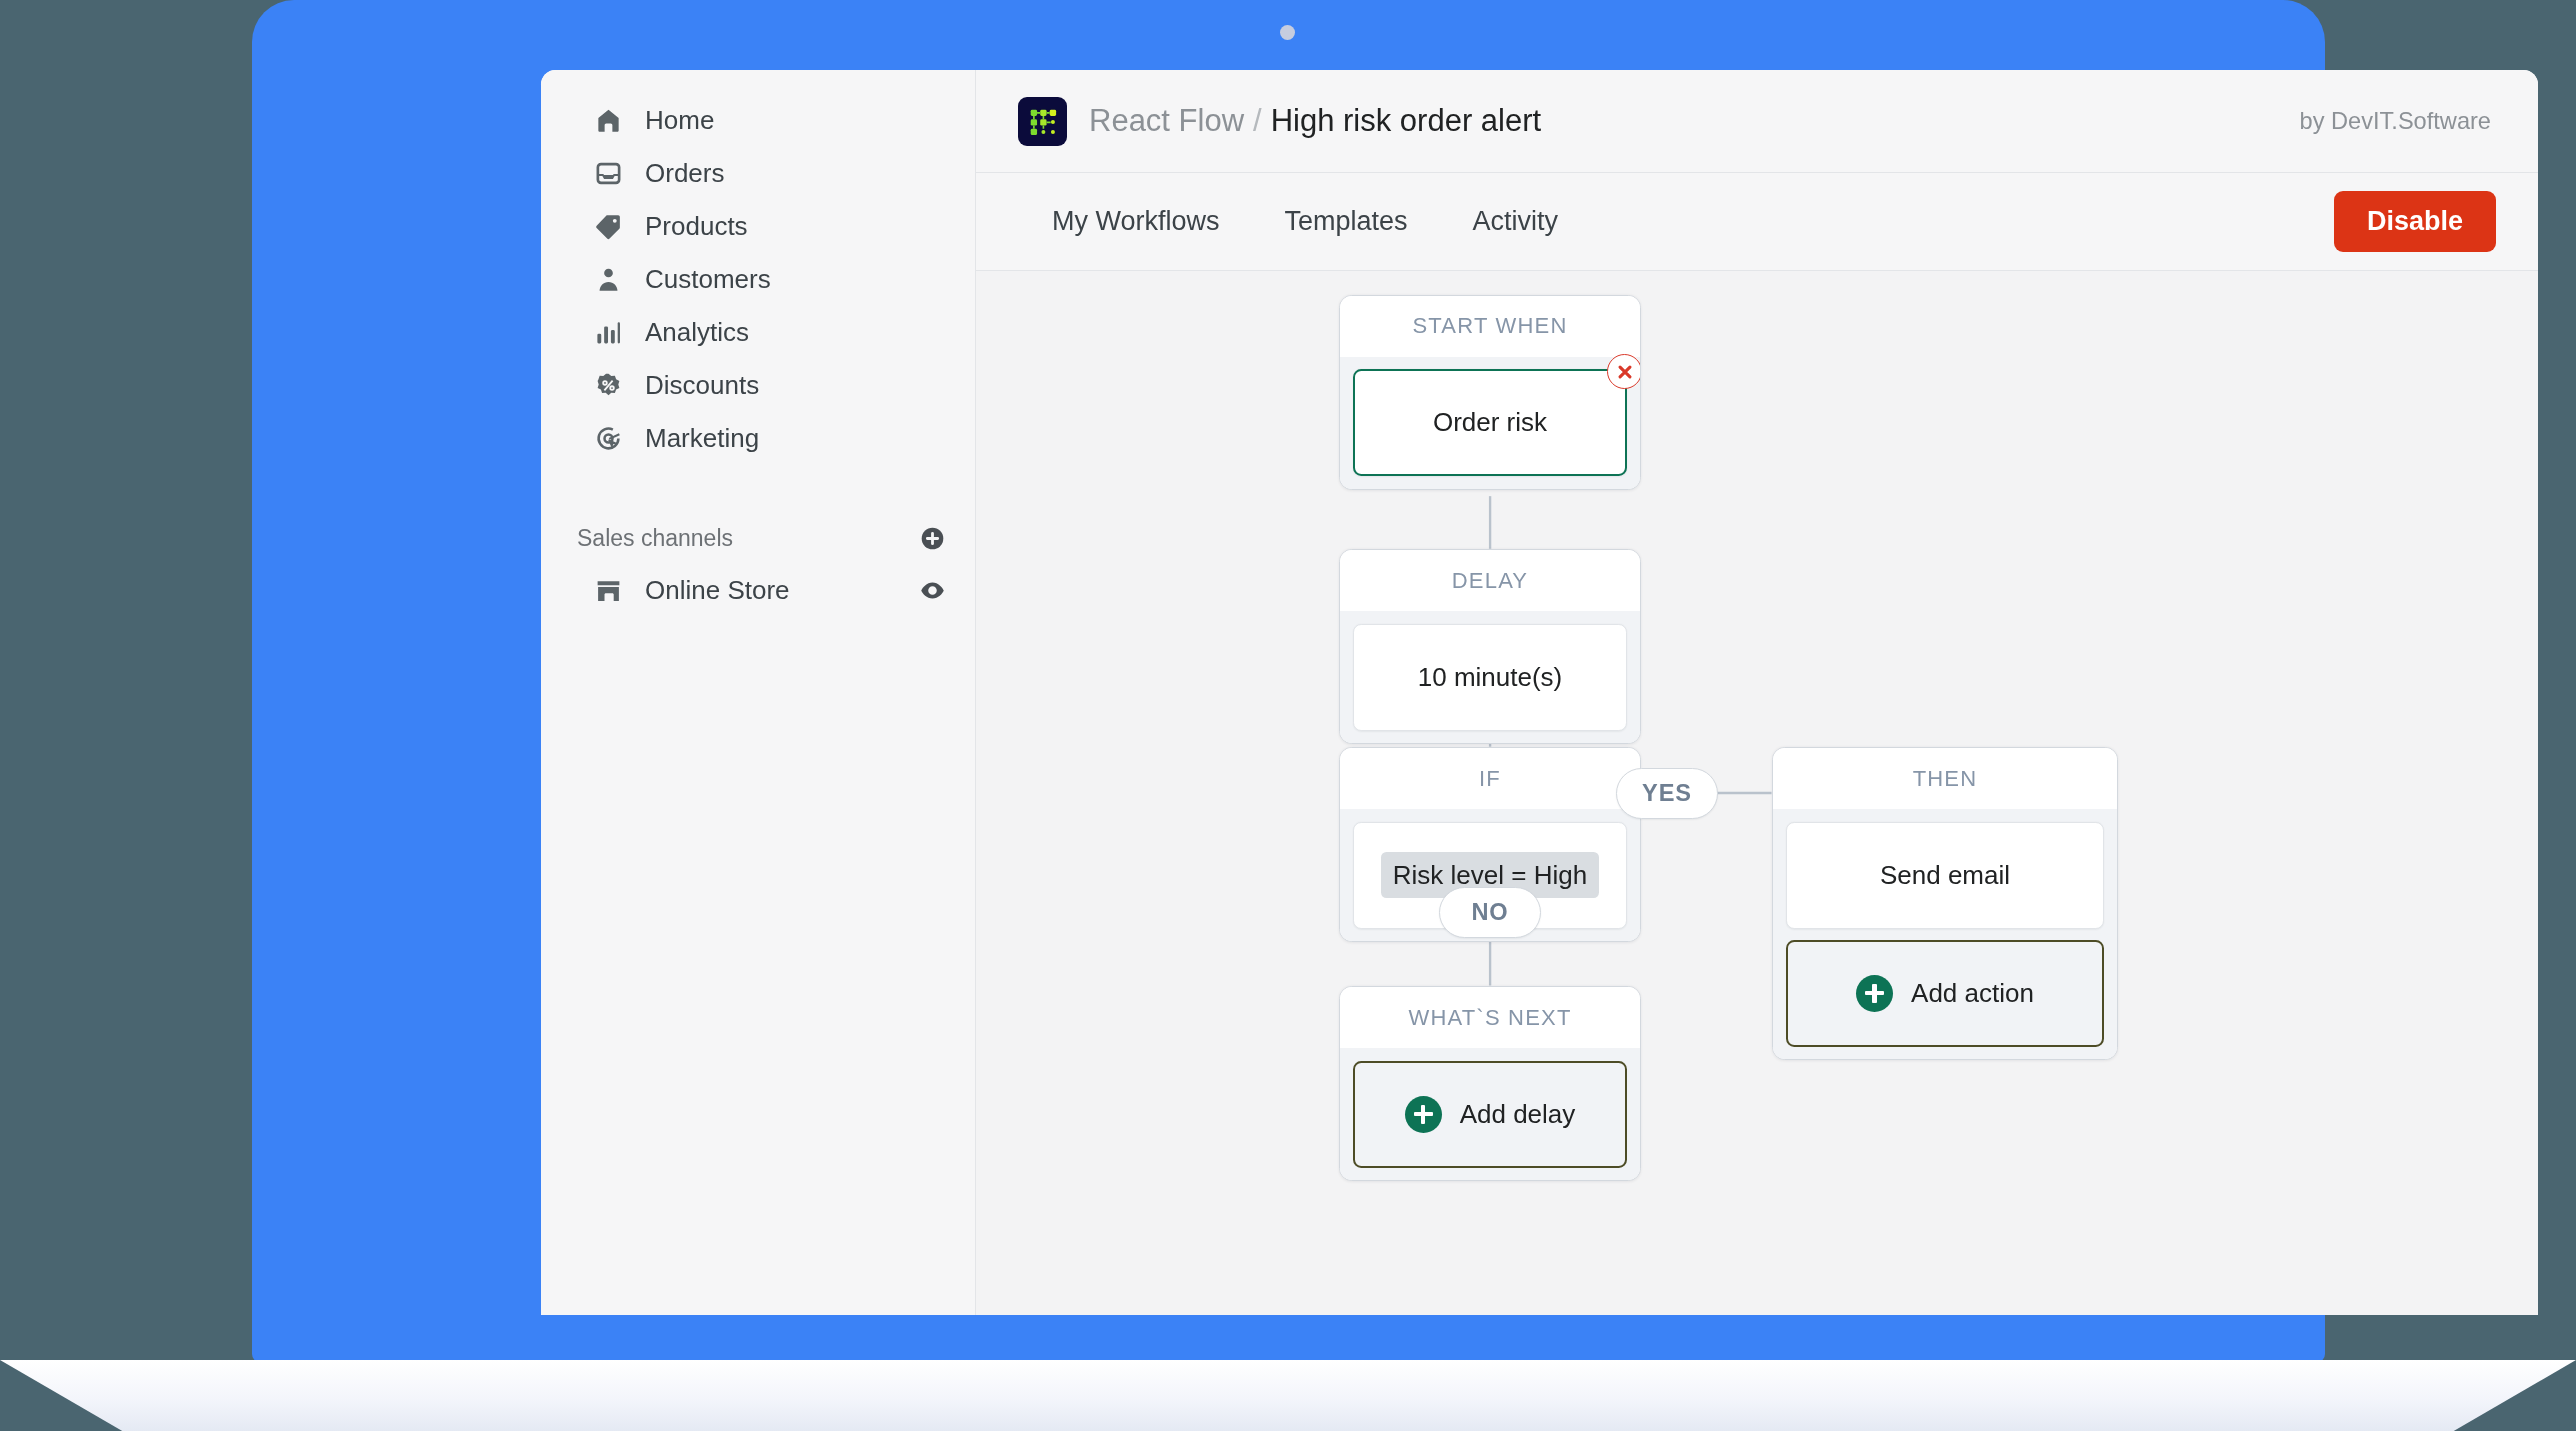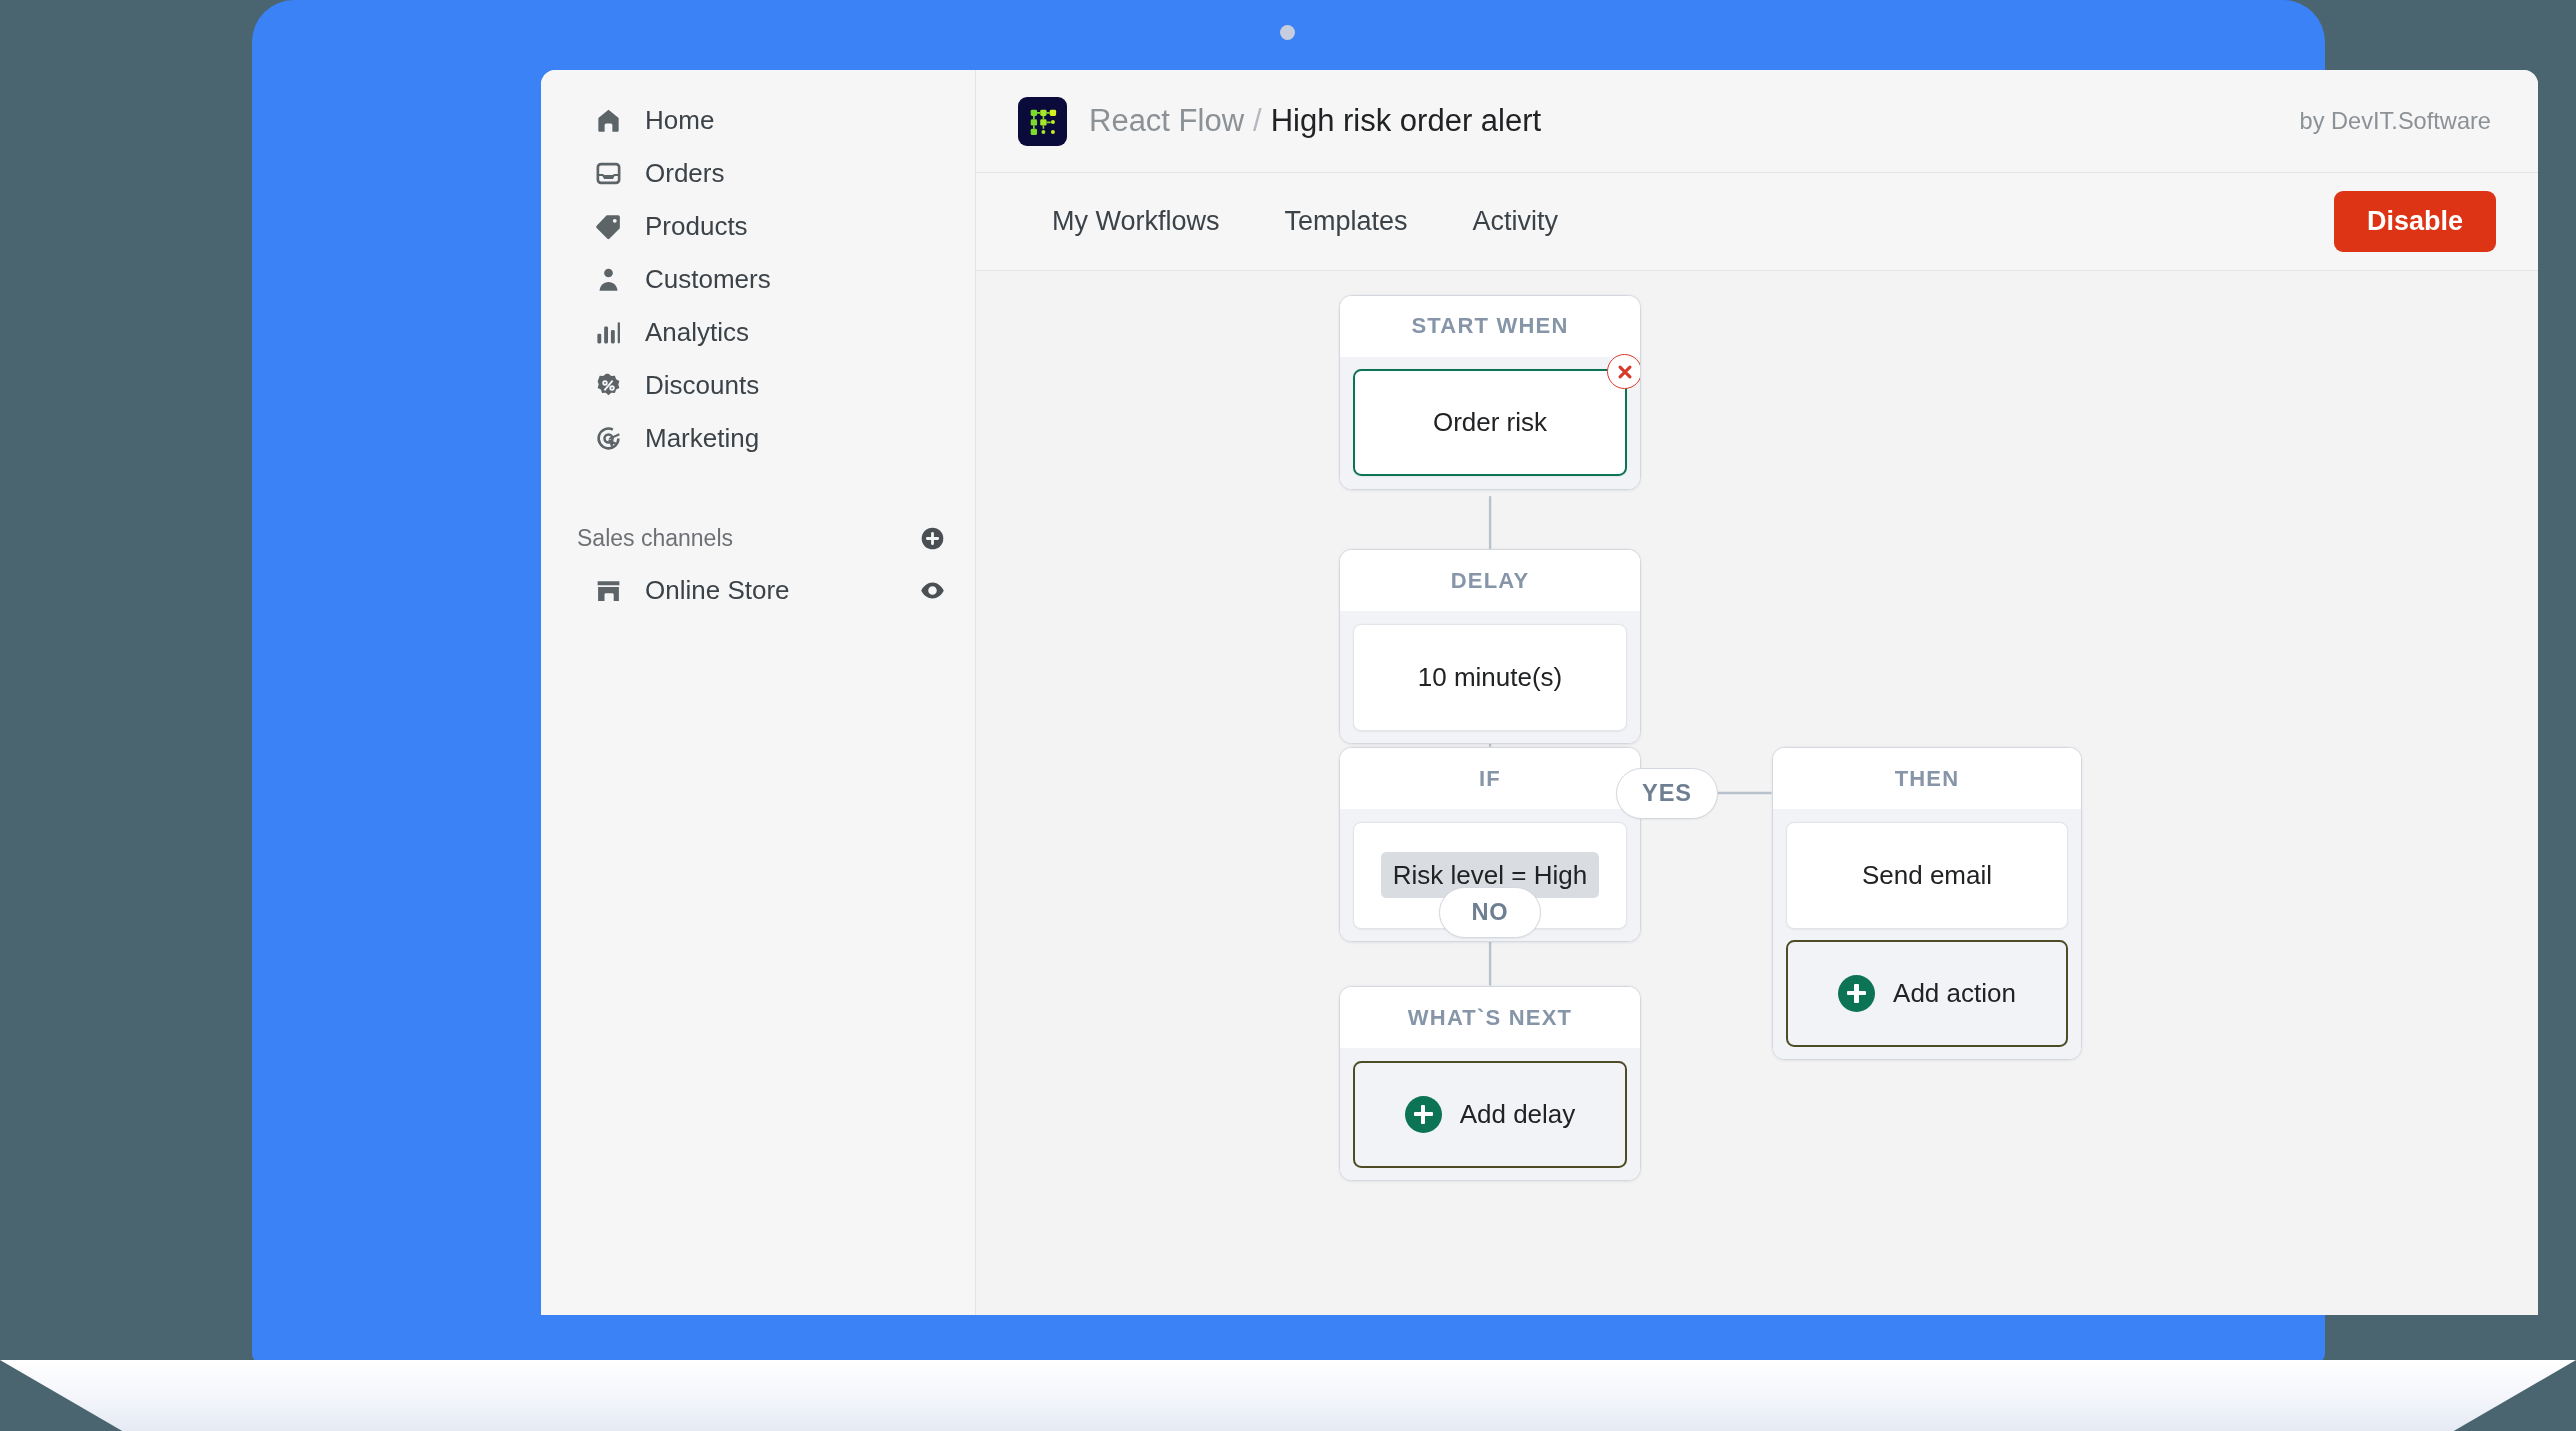--- a/index.html
+++ b/index.html
@@ -148,21 +148,21 @@
     position: absolute;
     background: #ffffff;
     border: 1.8px solid #d3d8de;
     border-radius: 12.7px;
     box-shadow: 0 0.9px 2.7px rgba(22,29,37,0.07);
     overflow: hidden;
   }
   .node-head {
     height: 61px;
     display: flex; align-items: center; justify-content: center;
-    font-size: 22px; font-weight: 700; letter-spacing: 1.2px;
+    font-size: 22px; font-weight: 400; letter-spacing: 1.2px;
     color: #8695a8; background: #ffffff;
   }
   .node-body {
     background: #f1f3f6;
     padding: 12.7px;
     display: flex; flex-direction: column; gap: 11px;
   }
   .card {
     background: #ffffff;
     border: 1.8px solid #e1e4e8;
@@ -411,21 +411,21 @@
             <div class="card cond">
               <span class="chip">Risk level = High</span>
             </div>
           </div>
         </div>
 
         <div class="branch-label" style="left:640px; top:497px;">YES</div>
 
         <div class="branch-label" style="left:463px; top:616px;">NO</div>
 
-        <div class="node" style="left:796px; top:476px; width:310px;text-align:right;">
+        <div class="node" style="left:796px; top:476px; width:346px;text-align:right;">
           <div class="node-head">THEN</div>
           <div class="node-body">
             <div class="card">
               <span>Send email</span>
             </div>
             <div class="add-btn">
               <span class="plus-circle"></span>
               <span>Add action</span>
             </div>
           </div>

